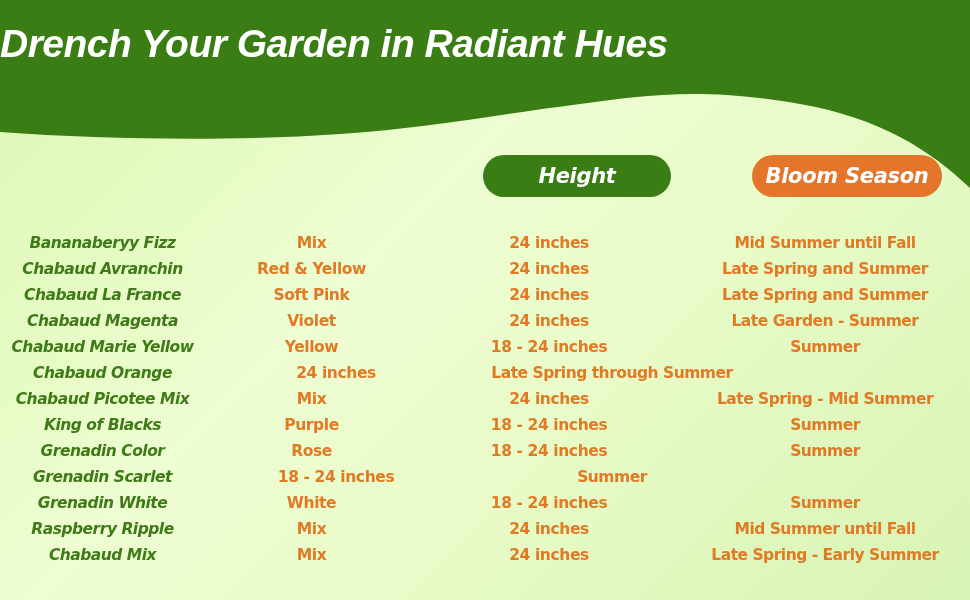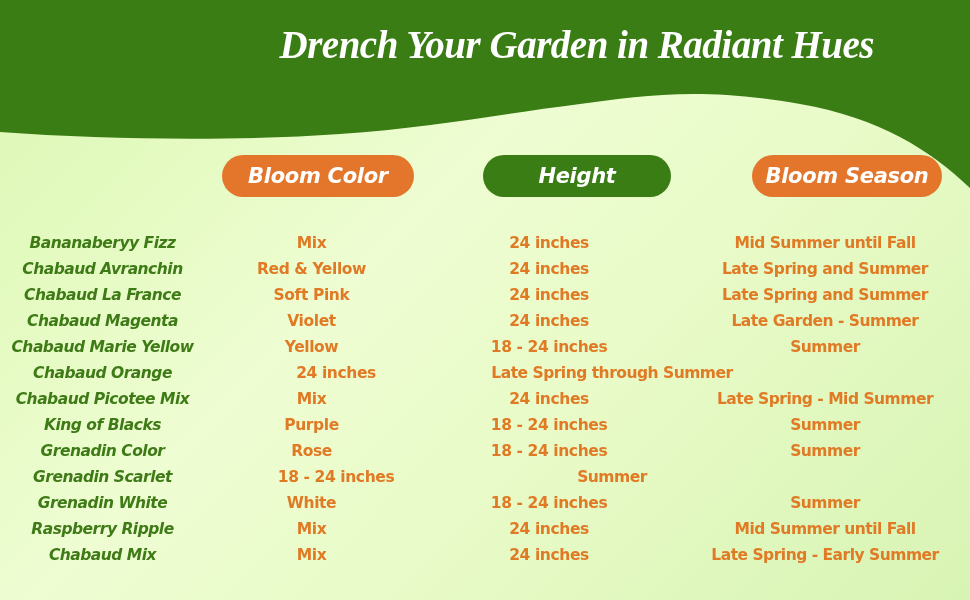--- a/index.html
+++ b/index.html
@@ -35,23 +35,23 @@
     width: 970px;
     height: 200px;
     display: block;
   }
 
   .page-title {
     position: absolute;
     top: 22px;
     left: 0;
     width: 874px;
-    text-align: right;
+    text-align: left;
     color: #ffffff;
-    font-family: Liberation Serif, serif;
+    font-family: Liberation Sans, sans-serif;
     font-size: 39px;
     font-weight: bold;
     font-style: italic;
     letter-spacing: -0.5px;
     white-space: nowrap;
   }
 
   
   .pill {
     position: absolute;
@@ -144,23 +144,20 @@
   <svg class="header-wave" viewBox="0 0 970 200" preserveAspectRatio="none">
     <path d="M0,0 L970,0 L970,188
              C930,150 880,118 800,104
              C700,86 640,96 580,104
              C500,114 430,128 340,134
              C240,141 110,140 0,132 Z" fill="#3a7d14"></path>
   </svg>
 
   <div class="page-title">Drench Your Garden in Radiant Hues</div>
 
-  <div class="pill pill-bloom-color">
-    <span>Bloom Color</span>
-  </div>
 
   <div class="pill pill-height">
     <span>Height</span>
   </div>
 
   <div class="pill pill-bloom-season">
     <span>Bloom Season</span>
   </div>
 
   <div class="table" id="variety-table">

